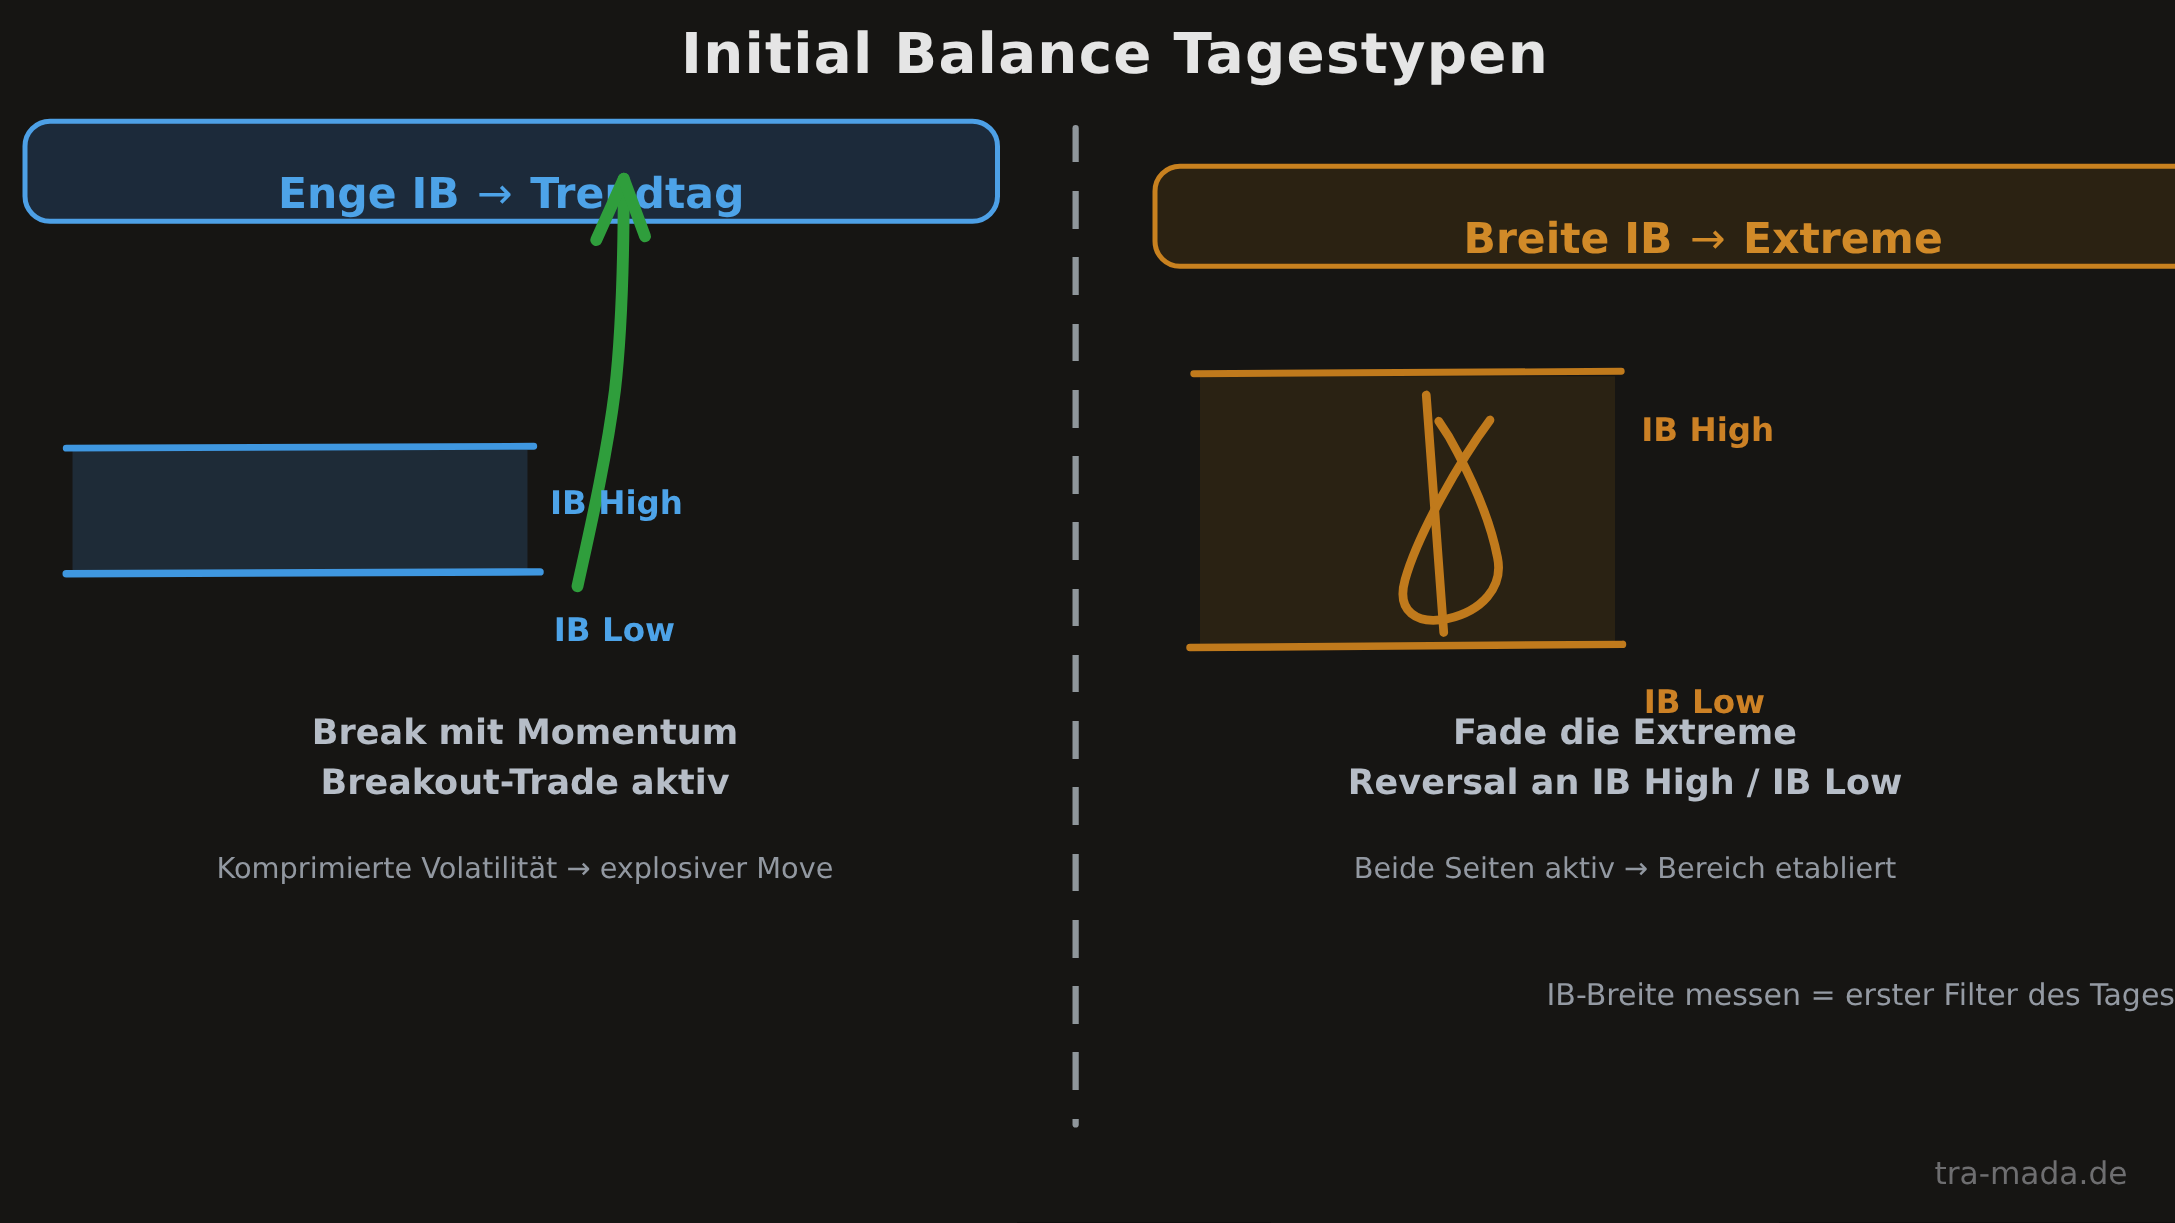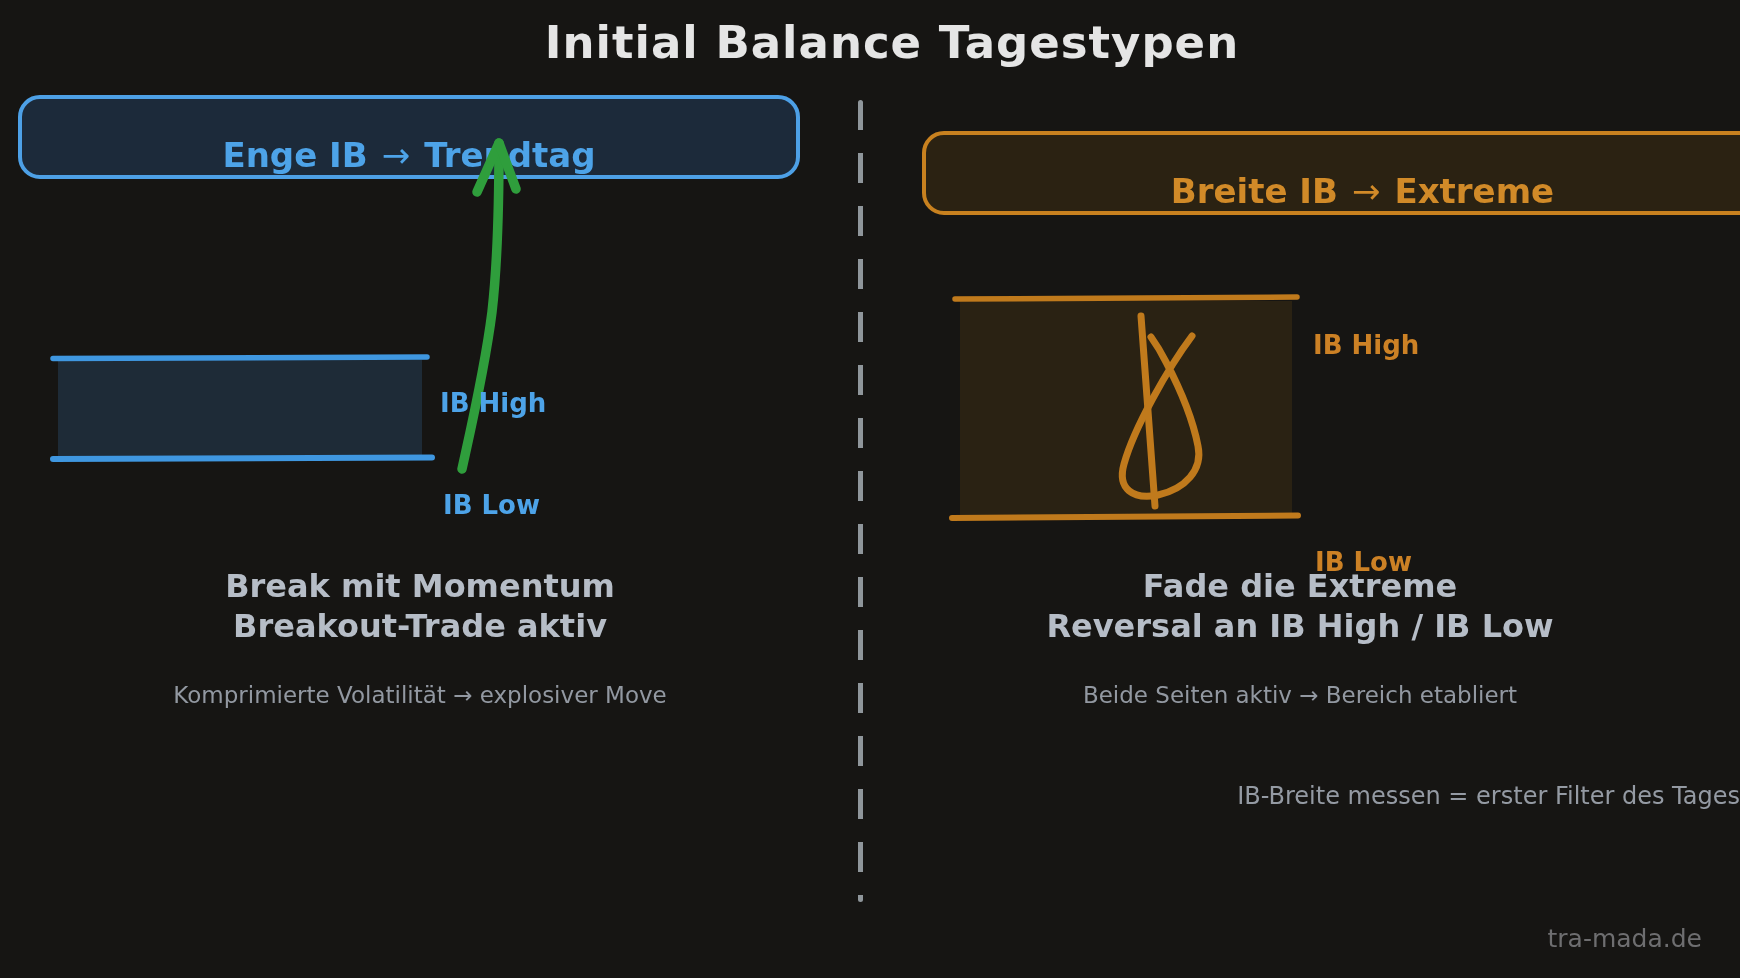--- a/index.html
+++ b/index.html
@@ -26,21 +26,21 @@
   }
   .overlay{position:absolute;left:0;top:0;pointer-events:none;}
   .ib-label{position:absolute;font-size:26px;font-weight:bold;white-space:nowrap;margin-top:44px;}
   .ib-blue{color:#4da3e8;}
   .ib-orange{color:#cc8125;}
   .lbl-l-high{left:440px;top:344px;}
   .lbl-l-low{left:443px;top:446px;}
   .lbl-r-high{left:1313px;top:286px;}
   .lbl-r-low{left:1315px;top:503px;}
   .block{position:absolute;text-align:center;}
-  .block-main{top:566px;font-size:32px;font-weight:bold;line-height:40px;color:#b6bdc7;}
+  .block-main{top:566px;font-size:28px;font-weight:bold;line-height:40px;color:#b6bdc7;}
   .block-sub{top:682px;font-size:23px;color:#9298a1;}
   .block-left{left:0;width:840px;}
   .block-right{left:880px;width:840px;}
   .footer-note{
     position:absolute;left:0;top:782px;width:1740px;text-align:right;
     font-size:24px;color:#949aa3;
   }
   .watermark{
     position:absolute;right:38px;top:924px;font-size:25px;color:#6e6e70;
   }

